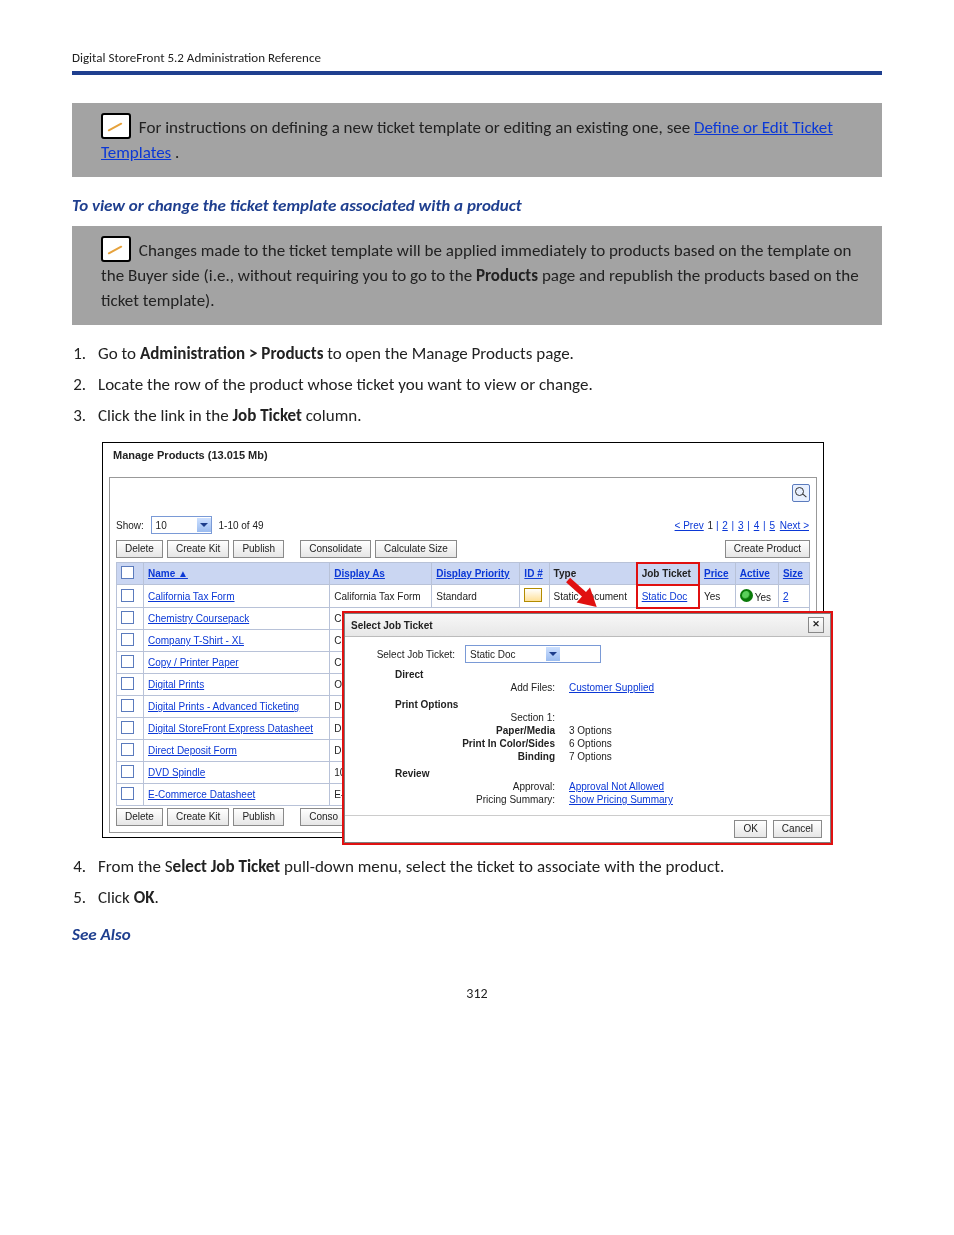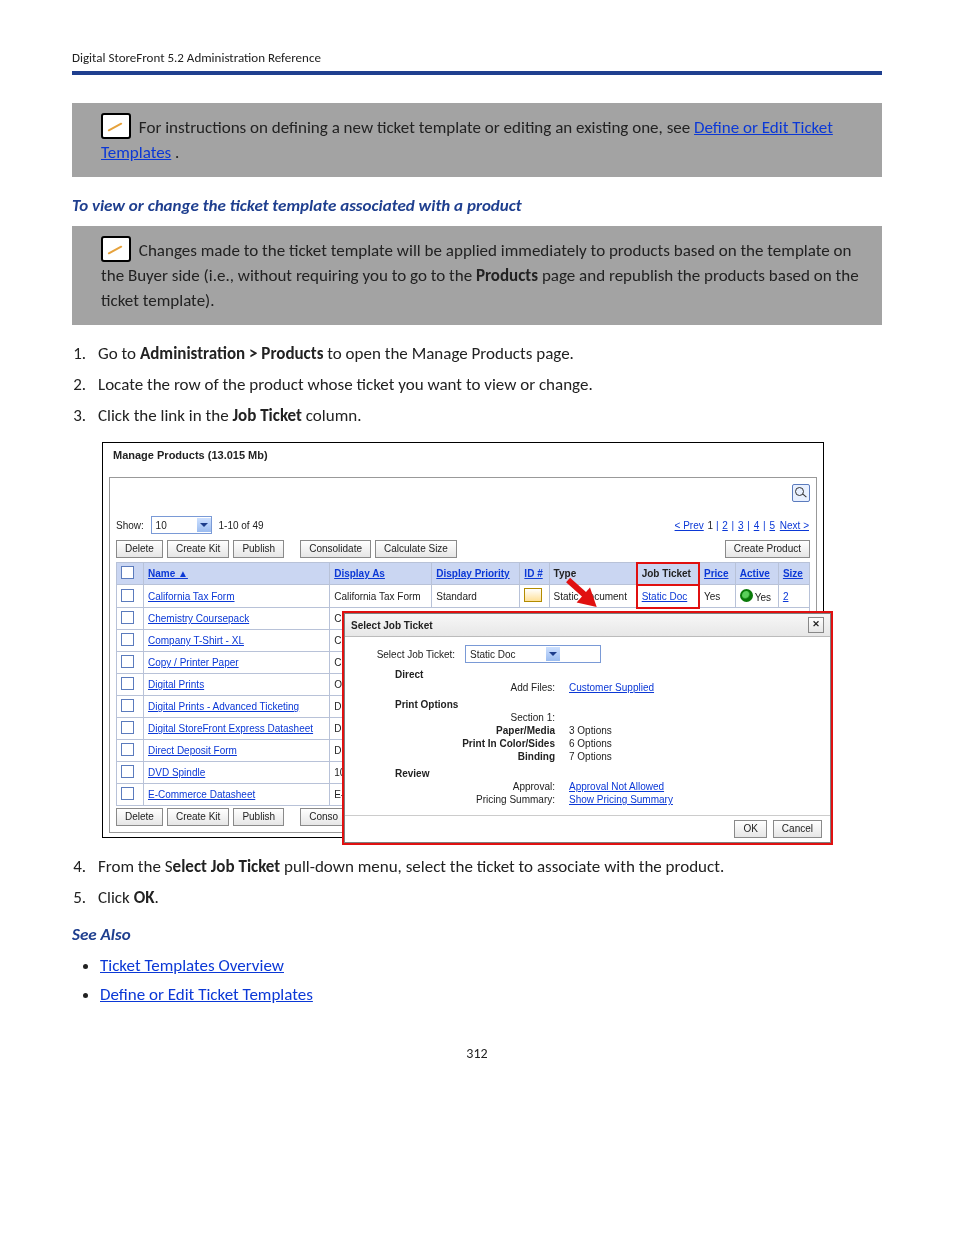--- a/index.html
+++ b/index.html
@@ -394,19 +394,15 @@
   <ol class="steps" start="4">
     <li>
       <span>From the S</span><b>elect Job Ticket</b><span> pull-down menu, select the ticket to associate with the product.</span>
     </li>
     <li>
       <span>Click </span><b>OK</b><span>.</span>
     </li>
   </ol>
 
   <div class="section-sub">See Also</div>
-  <ul class="see-also">
-    <li><a href="#" class="doc-link">Ticket Templates Overview</a></li>
-    <li><a href="#" class="doc-link">Define or Edit Ticket Templates</a></li>
-  </ul>
 
   <div class="page-num">312</div>
 </div>
 
 </body></html>

